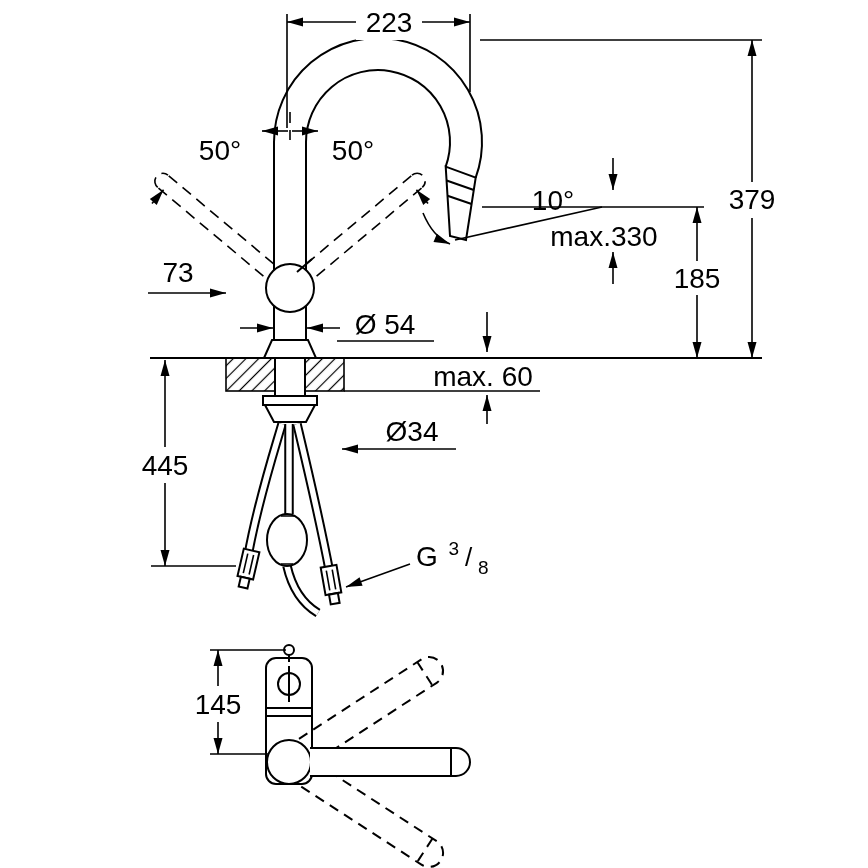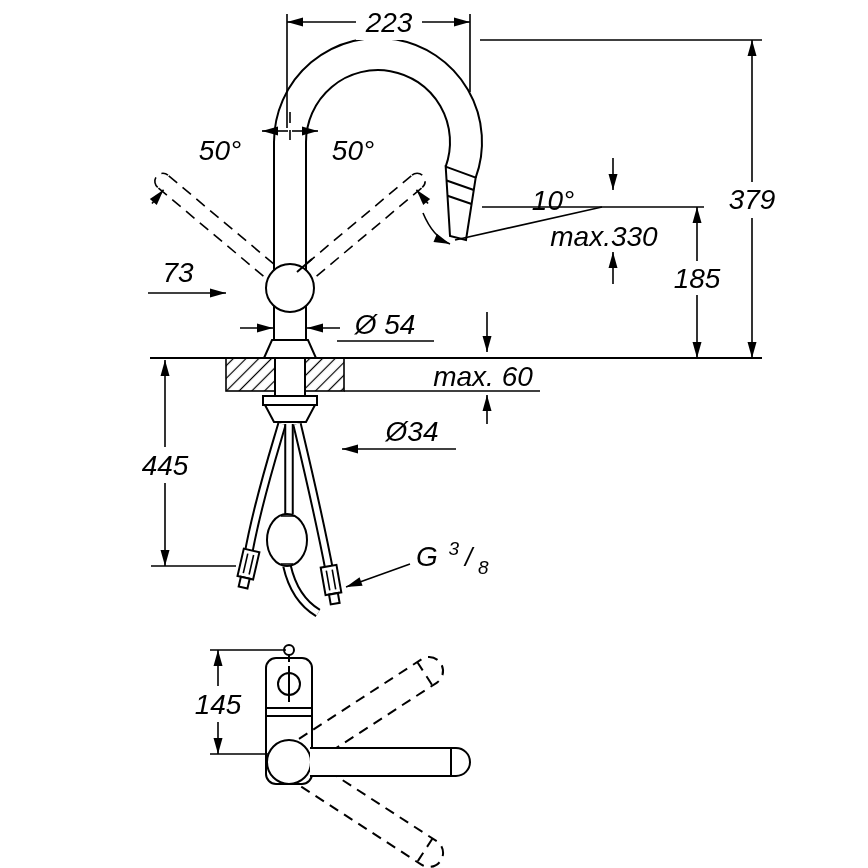--- a/index.html
+++ b/index.html
@@ -1,19 +1,18 @@
 <!DOCTYPE html>
 <html><head>
 <meta charset="utf-8">
 <style>
   html,body { margin:0; padding:0; background:#ffffff; }
   #canvas {
     width:868px; height:868px; background:#ffffff; position:relative;
     font-family:"Liberation Sans", sans-serif;
-    font-style:italic;
   }
   svg text {
     font-family:"Liberation Sans", sans-serif;
     font-size:28px; fill:#000;
   }
   .tmid  { text-anchor:middle; }
   .ol    { fill:none; stroke:#000; stroke-width:2; }
   .olw   { fill:#fff; stroke:#000; stroke-width:2; }
   .dim   { fill:none; stroke:#000; stroke-width:1.6; }
   .dash2 { stroke-dasharray:11 7; }

